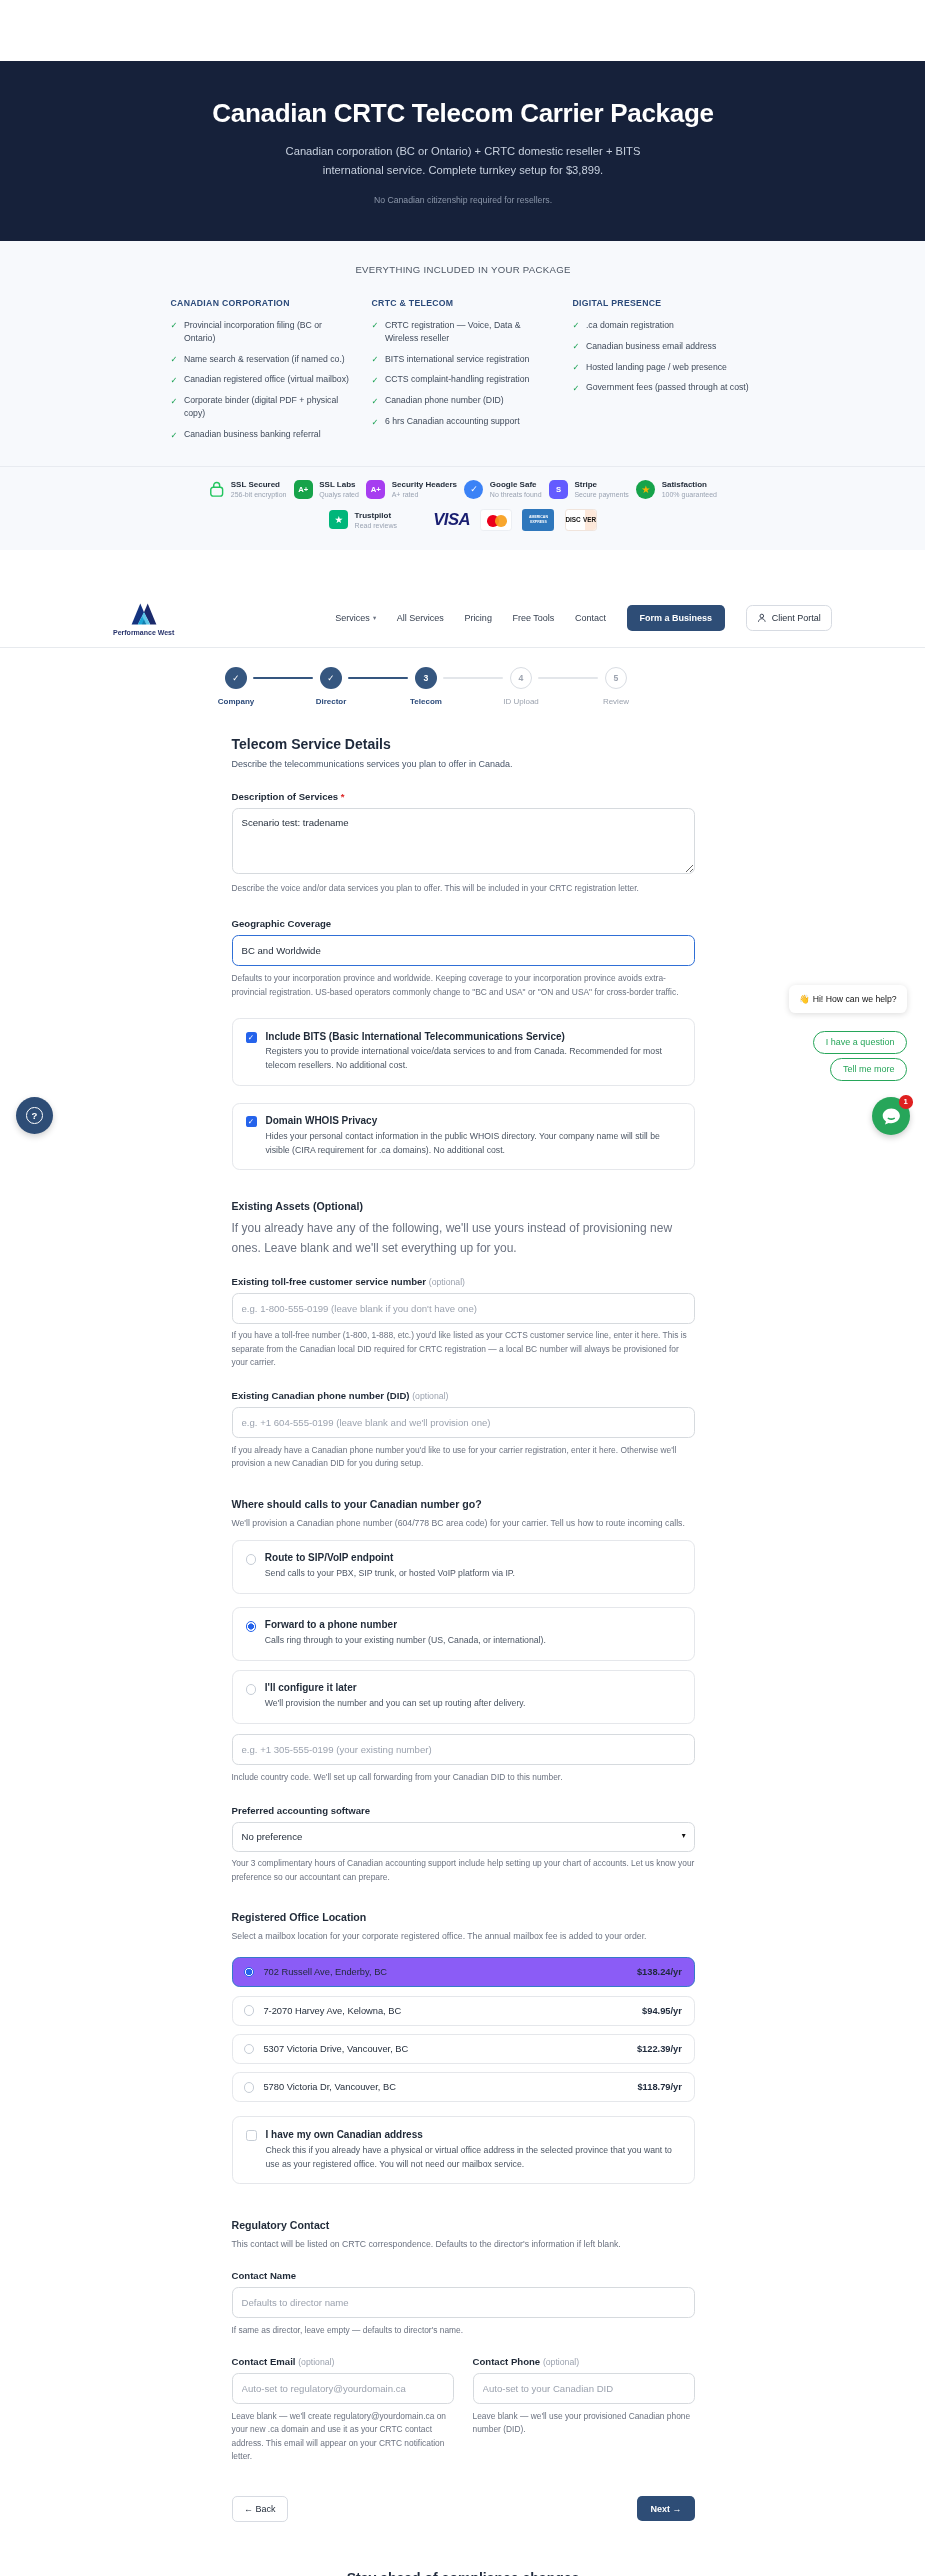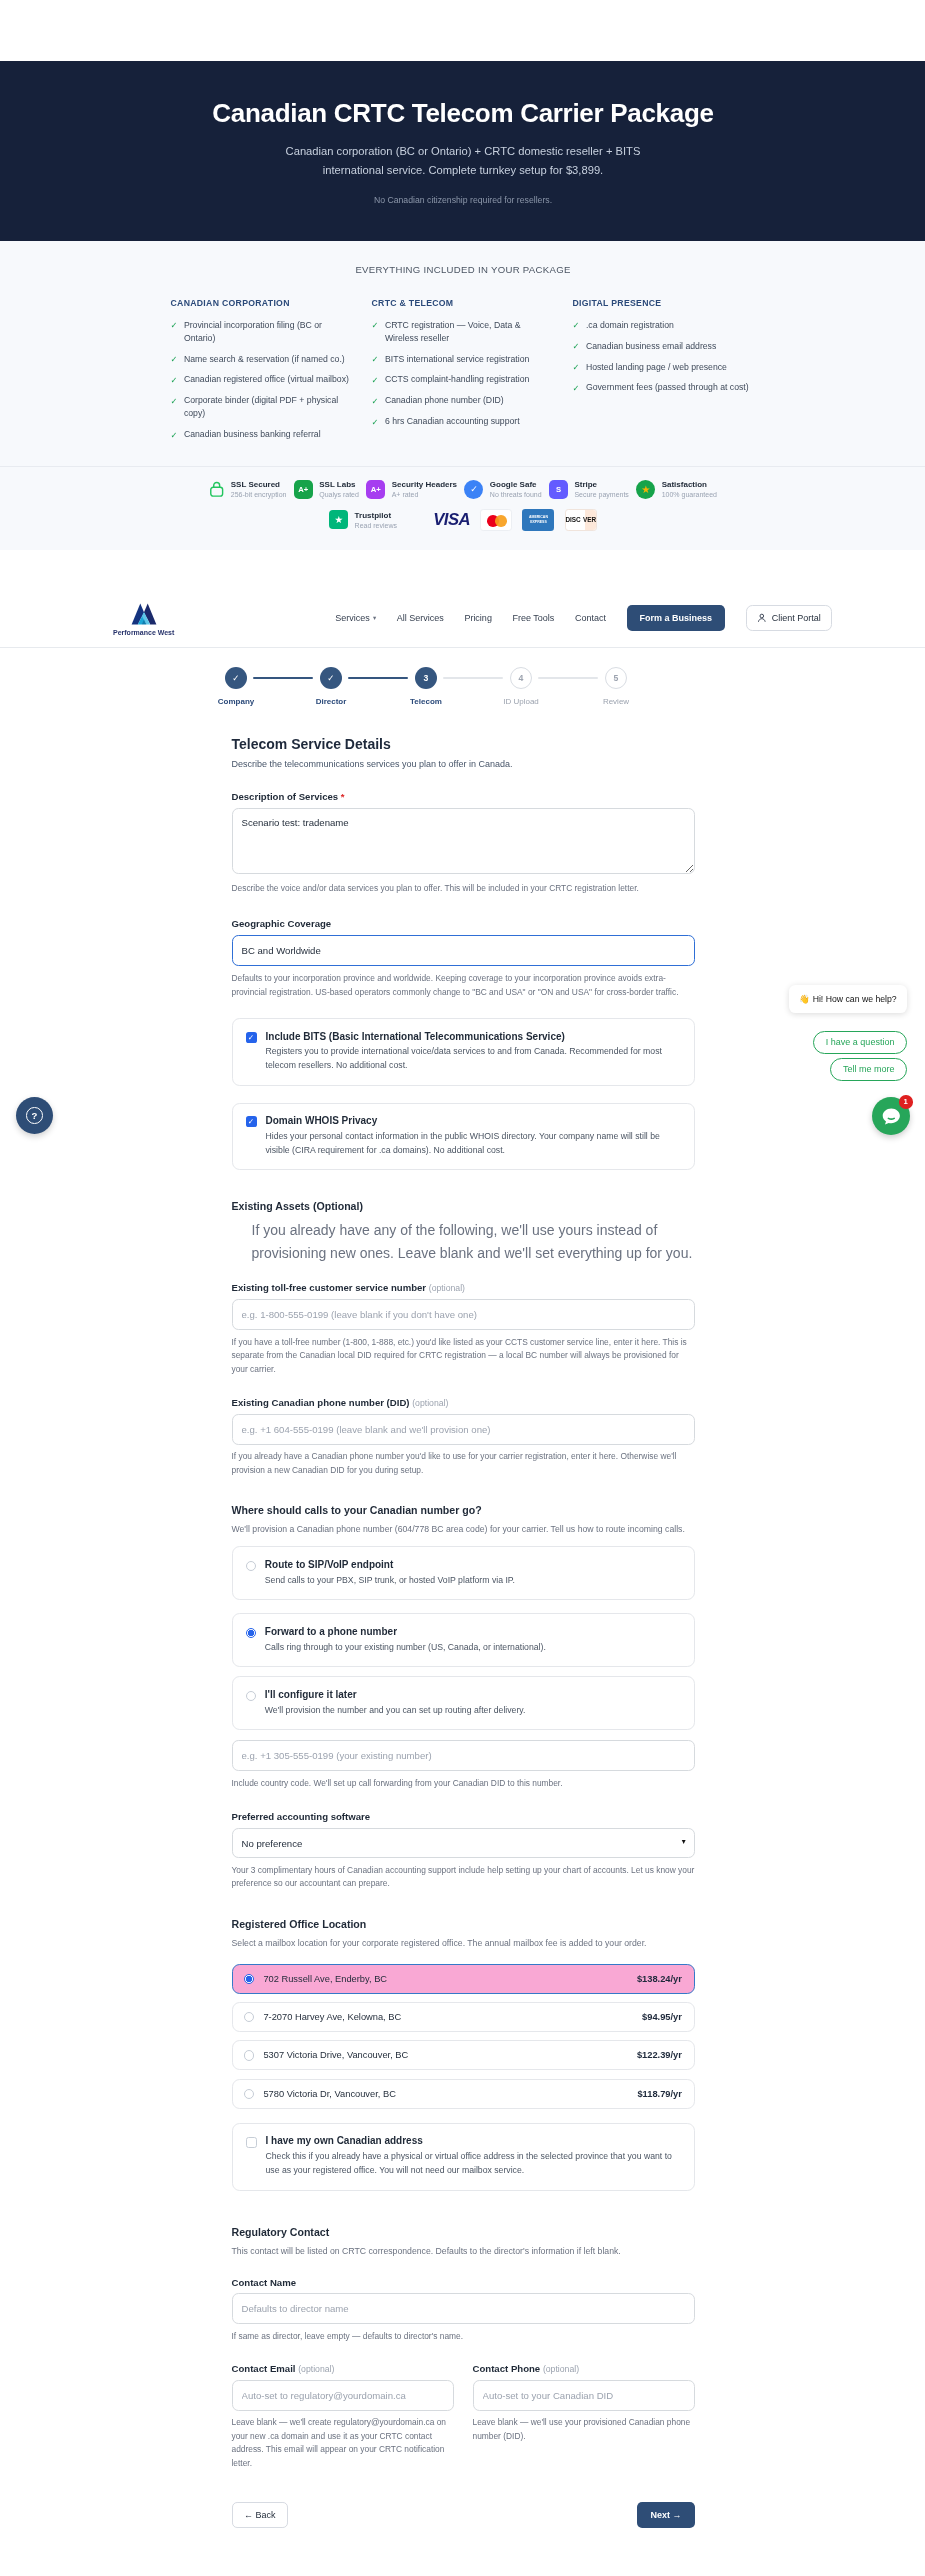--- a/index.html
+++ b/index.html
@@ -107,21 +107,21 @@
   .ctitle { font-size:10px; font-weight:700; color:#1f2937; }
   .cdesc { font-size:8.7px; color:#4b5563; line-height:1.6; margin-top:3.9px; }
   .radio { width:10.3px; height:10.3px; border-radius:50%; flex:none; margin-top:1.9px; }
   .radio.on { border:1.3px solid #2563eb; background:radial-gradient(circle, #2563eb 0 2.9px, #fff 3.2px); }
   .radio.off { border:1px solid #c6cdd6; background:#fff; }
   .select { position:relative; }
   .select .chev { position:absolute; right:9px; top:9px; font-size:7.7px; color:#111; }
   .selbox { height:30px; display:flex; align-items:center; cursor:pointer; }
   .opt-card { border:0.6px solid #e5e7eb; border-radius:7.7px; height:30px; display:flex; align-items:center;
               gap:9px; padding:0 11.6px; margin-bottom:8.4px; background:#fff; cursor:pointer; }
-  .opt-card.sel { background:#f9a8d4; border:1px solid #3579c9; }
+  .opt-card.sel { background:#8b5cf6; border:1px solid #3579c9; }
   .opt-card .addr { font-size:9.3px; color:#1f2937; }
   .opt-card .price { margin-left:auto; font-size:9.3px; font-weight:700; color:#1e293b; }
   .opt-card .radio { margin-top:0; }
   .grid2 { display:grid; grid-template-columns:1fr 1fr; column-gap:19px; }
   .btn-row { display:flex; justify-content:space-between; align-items:center; margin-top:32px; }
   .btn-back { border:0.6px solid #d7dbe2; background:#fff; border-radius:5.1px; padding:7px 11.6px; font-size:9px;
               color:#1f2937; cursor:pointer; font-family:inherit; }
 
   
   .mailing { text-align:center; padding:48px 0 40px; background:#fff; }
@@ -394,21 +394,21 @@
 
   <div class="card" style="margin-top:16.7px;">
     <div class="cbox on">✓</div>
     <div>
       <div class="ctitle">Domain WHOIS Privacy</div>
       <div class="cdesc">Hides your personal contact information in the public WHOIS directory. Your company name will still be visible (CIRA requirement for .ca domains). No additional cost.</div>
     </div>
   </div>
 
   <div class="h3" style="margin-top:30px;">Existing Assets (Optional)</div>
-  <div class="helper" style="font-size:14px; margin-top:7px;margin-left:20px;">If you already have any of the following, we'll use yours instead of provisioning new ones. Leave blank and we'll set everything up for you.</div>
+  <div class="helper" style="font-size:12px; margin-top:7px;">If you already have any of the following, we'll use yours instead of provisioning new ones. Leave blank and we'll set everything up for you.</div>
 
   <div class="flabel" style="margin-top:18px;">
     <span>Existing toll-free customer service number</span> <span class="opt">(optional)</span>
   </div>
   <input class="tinput" placeholder="e.g. 1-800-555-0199 (leave blank if you don't have one)" style="">
   <div class="helper">If you have a toll-free number (1-800, 1-888, etc.) you'd like listed as your CCTS customer service line, enter it here. This is separate from the Canadian local DID required for CRTC registration — a local BC number will always be provisioned for your carrier.</div>
 
   <div class="flabel" style="margin-top:20.6px;">
     <span>Existing Canadian phone number (DID)</span> <span class="opt">(optional)</span>
   </div>

